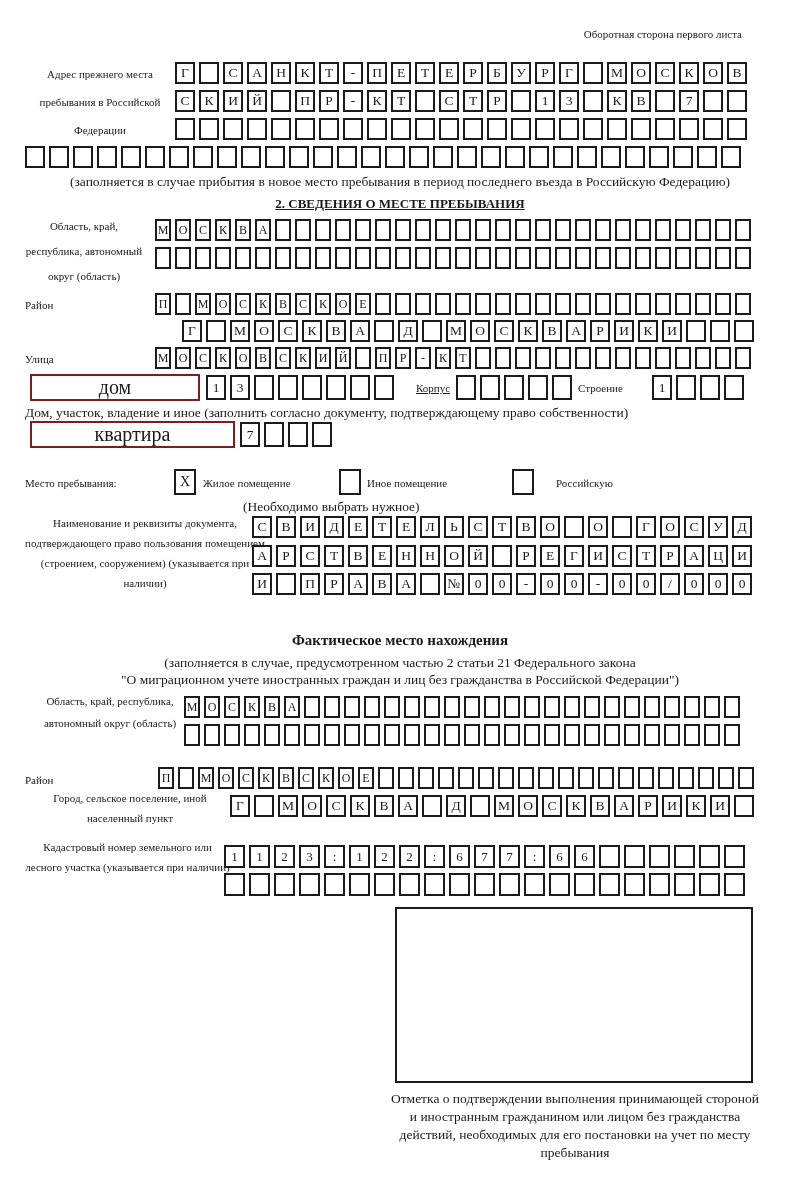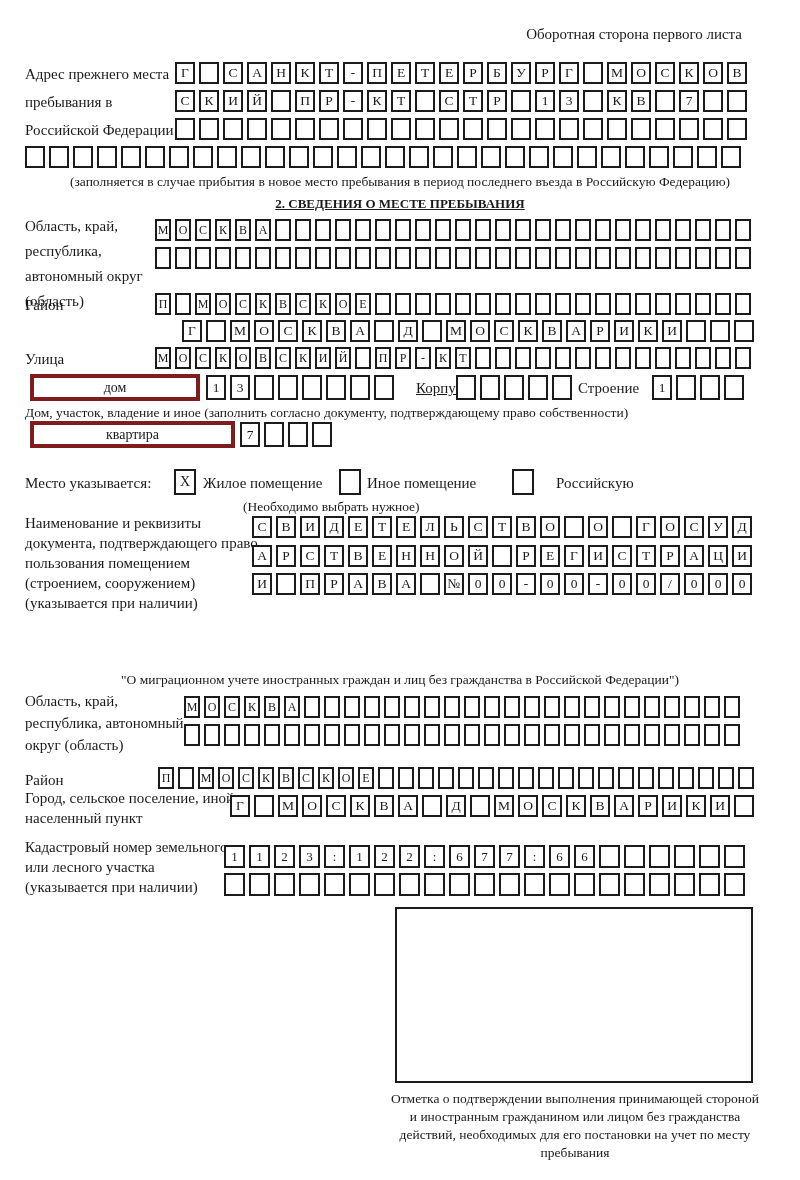--- a/index.html
+++ b/index.html
@@ -2,37 +2,37 @@
 <html><head>
 <meta charset="utf-8">
 <style>
   html,body{margin:0;padding:0;background:#ffffff;}
   #page{
     position:relative;width:800px;height:1180px;background:#ffffff;
     font-family:"Liberation Serif","DejaVu Serif",serif;color:#1a1a1a;
     overflow:hidden;
   }
   .abs{position:absolute;}
-  .lbl{font-size:15px;line-height:20px;}
+  .lbl{font-size:11px;line-height:20px;text-align:center;}
   .note{font-size:13.5px;}
   .center{left:0;width:800px;text-align:center;}
   .bold{font-weight:bold;}
   .cells{position:absolute;display:flex;gap:4px;}
   .cell{
     box-sizing:border-box;border:2px solid #1b1b1b;background:#fff;
     display:flex;align-items:center;justify-content:center;
     font-family:"Liberation Serif","DejaVu Serif",serif;
   }
   .c20 .cell{width:20px;height:22px;font-size:13.5px;}
   .c16 .cell{width:16px;height:22px;font-size:12px;}
   .c21 .cell{width:21px;height:23px;font-size:13px;}
   .h25 .cell{height:25px;}
   .widebox{
-    position:absolute;box-sizing:border-box;border:4px solid #7f1d1d;
-    display:flex;align-items:center;justify-content:center;font-size:14px;
+    position:absolute;box-sizing:border-box;border:2px solid #7f1d1d;
+    display:flex;align-items:center;justify-content:center;font-size:20px;
   }
   .ckbox{
     position:absolute;box-sizing:border-box;border:2px solid #1b1b1b;
     width:22px;height:26px;display:flex;align-items:center;justify-content:center;
     font-size:14px;
   }
   .bigbox{
     position:absolute;box-sizing:border-box;border:2px solid #1b1b1b;background:#fff;
   }
 </style>
@@ -348,21 +348,21 @@
   <div class="abs note" style="left:25px;top:405px;">Дом, участок, владение и иное (заполнить согласно документу, подтверждающему право собственности)</div>
 
   <div class="widebox" style="left:30px;top:421px;width:205px;height:27px;">квартира</div>
   <div class="cells c20 h25" style="left:240px;top:422px;">
       <span class="cell">7</span>
       <span class="cell"></span>
       <span class="cell"></span>
       <span class="cell"></span>
     </div>
 
-  <div class="abs lbl" style="left:25px;top:473px;">Место указывается:</div>
+  <div class="abs lbl" style="left:25px;top:473px;">Место пребывания:</div>
   <div class="ckbox" style="left:174px;top:469px;">X</div>
   <div class="abs lbl" style="left:203px;top:473px;">Жилое помещение</div>
   <div class="ckbox" style="left:339px;top:469px;"></div>
   <div class="abs lbl" style="left:367px;top:473px;">Иное помещение</div>
   <div class="ckbox" style="left:512px;top:469px;"></div>
   <div class="abs lbl" style="left:556px;top:473px;">Российскую</div>
   <div class="abs note" style="left:243px;top:499px;">(Необходимо выбрать нужное)</div>
 
   <div class="abs lbl" style="left:25px;top:513px;width:240px;line-height:20px;">Наименование и реквизиты документа, подтверждающего право пользования помещением (строением, сооружением) (указывается при наличии)</div>
   <div class="cells c20" style="left:252px;top:516px;">
@@ -428,20 +428,22 @@
       <span class="cell">0</span>
       <span class="cell">-</span>
       <span class="cell">0</span>
       <span class="cell">0</span>
       <span class="cell">/</span>
       <span class="cell">0</span>
       <span class="cell">0</span>
       <span class="cell">0</span>
     </div>
 
+  <div class="abs center bold" style="top:632px;font-size:15px;">Фактическое место нахождения</div>
+  <div class="abs note center" style="top:655px;">(заполняется в случае, предусмотренном частью 2 статьи 21 Федерального закона</div>
   <div class="abs note center" style="top:672px;">"О миграционном учете иностранных граждан и лиц без гражданства в Российской Федерации")</div>
 
   <div class="abs lbl" style="left:25px;top:690px;width:170px;line-height:22px;">Область, край, республика, автономный округ (область)</div>
   <div class="cells c16" style="left:184px;top:696px;">
       <span class="cell">М</span>
       <span class="cell">О</span>
       <span class="cell">С</span>
       <span class="cell">К</span>
       <span class="cell">В</span>
       <span class="cell">А</span>

